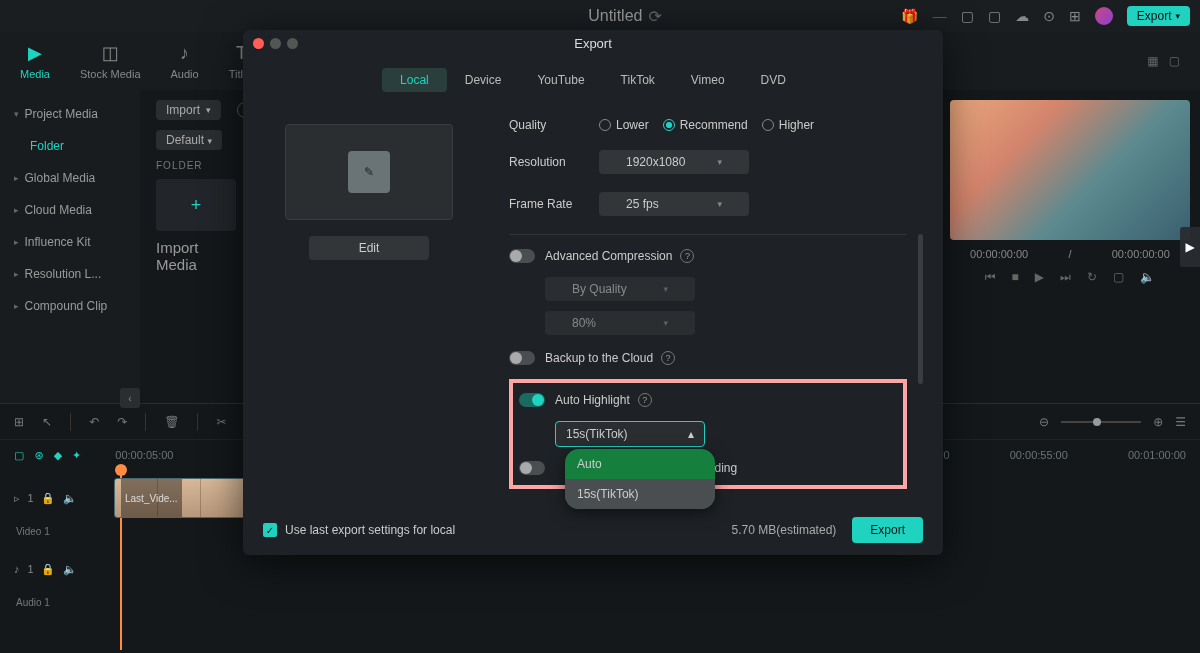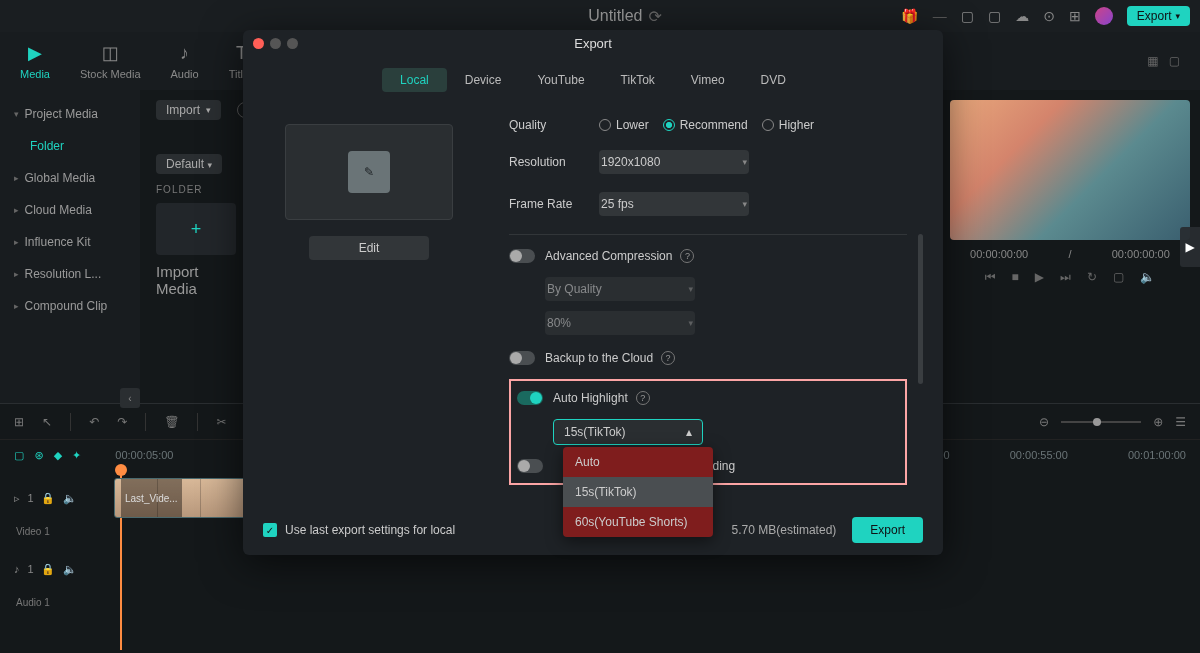--- a/index.html
+++ b/index.html
@@ -25,21 +25,21 @@
 .mainrow { display: flex; height: calc(100% - 90px - 250px); }
 .sidebar { width: 140px; background: #181c1f; padding: 8px 0; }
 .sidebar .item { padding: 9px 14px; color: #9a9a9a; font-size: 12px; display: flex; align-items: center; gap: 6px; }
 .sidebar .item.active { color: #1fd3c0; }
 .sidebar .chev { font-size: 9px; color: #666; }
 
 
 .contentarea { flex: 1; background: #14181a; padding: 10px 16px; position: relative; }
 .contentarea .controls { display: flex; gap: 10px; align-items: center; margin-bottom: 10px; }
 .contentarea .importbtn { background: #2a2e31; padding: 3px 10px; border-radius: 4px; color: #aaa; display: flex; align-items: center; gap: 6px; }
-.contentarea .defaultbtn { background: #2a2e31; padding: 3px 10px; border-radius: 4px; color: #aaa; margin-top: 24px; }
+.contentarea .defaultbtn { background: #2a2e31; padding: 3px 10px; border-radius: 4px; color: #aaa; }
 .folderlabel { color: #777; font-size: 10px; letter-spacing: 1px; margin: 10px 0 8px; }
 .importtile { display: flex; flex-direction: column; align-items: center; gap: 8px; width: 80px; }
 .importtile .plus { width: 80px; height: 52px; background: #22262a; border-radius: 4px; display: flex; align-items: center; justify-content: center; color: #1fd3c0; font-size: 18px; }
 
 
 .preview { width: 260px; background: #14181a; padding: 10px; position: relative; }
 .preview .thumb { width: 100%; height: 140px; background: linear-gradient(135deg,#e8a87c 0%,#d4846c 30%,#5b8a8f 60%,#3a5f6f 100%); border-radius: 4px; position: relative; overflow: hidden; }
 .preview .playbtn { position: absolute; right: 0; top: 50%; transform: translateY(-50%); width: 20px; height: 40px; background: rgba(40,44,48,0.95); display: flex; align-items: center; justify-content: center; color: #fff; border-radius: 3px 0 0 3px; }
 .preview .timebar { display: flex; justify-content: space-around; color: #888; font-size: 11px; padding-top: 8px; }
 .preview .pcontrols { display: flex; justify-content: center; gap: 16px; padding: 10px 0; color: #666; }
@@ -80,39 +80,39 @@
 .modal .editicon { width: 42px; height: 42px; background: #6a7477; border-radius: 4px; display: flex; align-items: center; justify-content: center; color: #1a1e21; }
 .modal .editbtn { margin-top: 16px; width: 120px; padding: 5px 0; background: #323639; border-radius: 4px; text-align: center; color: #ccc; font-size: 12px; }
 .modal .right { flex: 1; padding: 14px 20px 0 30px; position: relative; }
 .modal .scrollbar { position: absolute; right: 4px; top: 130px; width: 5px; height: 150px; background: #3a3e41; border-radius: 3px; }
 .modal .row { display: flex; align-items: center; margin-bottom: 18px; }
 .modal .row .label { width: 90px; text-align: left; padding-right: 14px; color: #ccc; font-size: 12px; }
 .modal .radios { display: flex; gap: 14px; }
 .modal .radio { display: flex; align-items: center; gap: 5px; color: #ccc; font-size: 12px; }
 .modal .radio .rdot { width: 12px; height: 12px; border: 1px solid #888; border-radius: 50%; }
 .modal .radio.sel .rdot { border-color: #1fd3c0; background: radial-gradient(circle,#1fd3c0 40%,transparent 45%); }
-.modal .select { flex: 0 0 150px; background: #323639; padding: 5px 2px; border-radius: 4px; color: #ccc; font-size: 12px; display: flex; justify-content: space-between; align-items: center; }
+.modal .select { flex: 0 0 150px; background: #323639; padding: 5px 27px; border-radius: 4px; color: #ccc; font-size: 12px; display: flex; justify-content: space-between; align-items: center; }
 .modal .select .caret { font-size: 9px; color: #888; }
 .modal .divider { height: 1px; background: #323639; margin: 6px 0 14px; }
 .modal .toggle { width: 26px; height: 14px; background: #4a4e51; border-radius: 7px; position: relative; margin-right: 10px; }
 .modal .toggle .knob { position: absolute; top: 1px; left: 1px; width: 12px; height: 12px; background: #aaa; border-radius: 50%; }
 .modal .toggle.on { background: #1a6a5f; }
 .modal .toggle.on .knob { left: 13px; background: #1fd3c0; }
 .modal .togglerow { display: flex; align-items: center; margin-bottom: 14px; font-size: 12px; color: #ccc; }
 .modal .helpicon { width: 14px; height: 14px; border: 1px solid #777; border-radius: 50%; display: inline-flex; align-items: center; justify-content: center; font-size: 9px; color: #999; margin-left: 8px; }
 .modal .indentselect { margin-left: 36px; width: 150px; }
 .modal .mfooter { position: absolute; bottom: 0; left: 0; right: 0; height: 50px; display: flex; align-items: center; padding: 0 20px; }
 .modal .checkbox { width: 14px; height: 14px; background: #1fd3c0; border-radius: 2px; display: inline-flex; align-items: center; justify-content: center; color: #0f1214; font-size: 10px; margin-right: 8px; }
 .modal .sizeest { margin-left: auto; color: #aaa; font-size: 12px; margin-right: 16px; }
 .modal .exportbtn2 { background: #1fd3c0; color: #0f1214; padding: 6px 18px; border-radius: 4px; font-size: 12px; font-weight: 500; }
 
 
-.highlightbox { border: 2px solid #fca5a5; padding: 10px 10px 10px 6px; margin-top: 2px; position: relative; }
+.highlightbox { border: 4px solid #fca5a5; padding: 10px 10px 10px 6px; margin-top: 2px; position: relative; }
 .hl-select { margin-left: 36px; width: 150px; background: #2a2e31; border: 1px solid #1fd3c0; padding: 5px 10px; border-radius: 4px; color: #ccc; font-size: 12px; display: flex; justify-content: space-between; align-items: center; }
-.dropdown { position: absolute; left: 52px; top: 66px; width: 150px; background: #7f1d1d; border-radius: 4px; box-shadow: 0 4px 16px rgba(0,0,0,.5); overflow: hidden; z-index: 10; }
+.dropdown { position: absolute; left: 52px; top: 66px; width: 150px; background: #15803d; border-radius: 14px; box-shadow: 0 4px 16px rgba(0,0,0,.5); overflow: hidden; z-index: 10; }
 .dropdown .opt { padding: 8px 12px; color: #ccc; font-size: 12px; }
 .dropdown .opt.sel { background: #4a4e51; }
 
 .sidebar-collapse { position: absolute; left: 120px; top: 388px; width: 20px; height: 20px; background: #2a2e31; border-radius: 3px; display: flex; align-items: center; justify-content: center; color: #888; font-size: 10px; }
 </style>
 </head>
 <body>
 
 <div class="topbar">
   <div class="title">
@@ -391,21 +391,20 @@
           <span>Auto Highlight</span>
           <span class="helpicon">?</span>
         </div>
         <div class="hl-select">
           <span>15s(TikTok)</span>
           <span class="caret">▴</span>
         </div>
         <div class="dropdown">
           <div class="opt">Auto</div>
           <div class="opt sel">15s(TikTok)</div>
-          <div class="opt">60s(YouTube Shorts)</div>
         </div>
         <div class="togglerow" style="margin-top:14px;margin-bottom:0">
           <div class="toggle">
               <div class="knob"></div>
             </div>
           <span style="opacity:0">placeholder encoding text h</span>
             <span>coding</span>
         </div>
       </div>
     </div>

